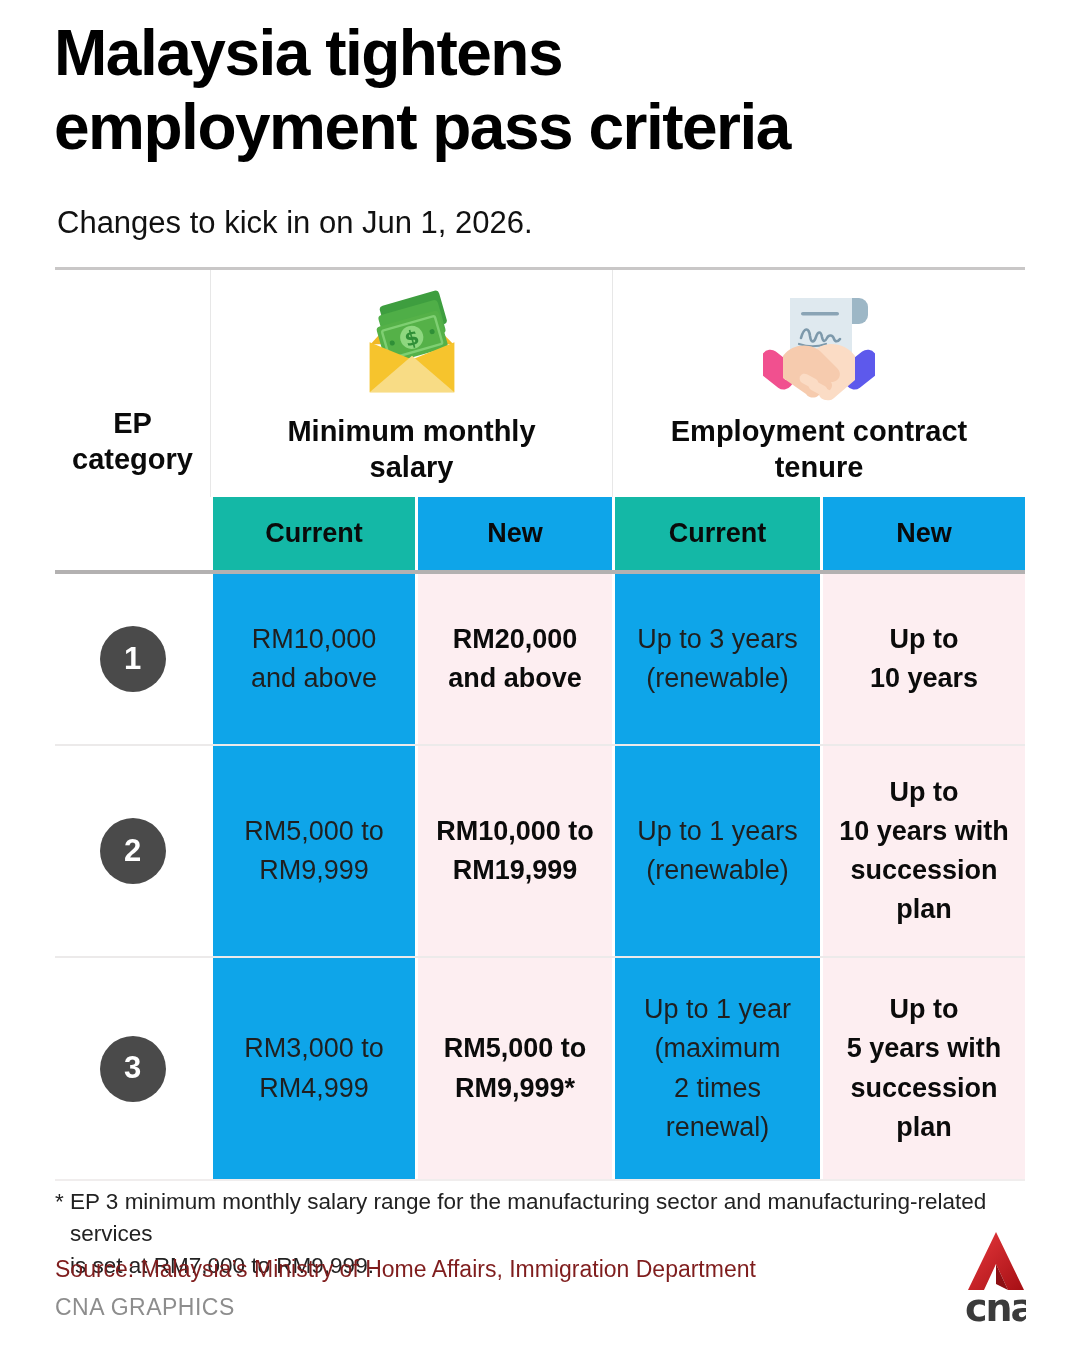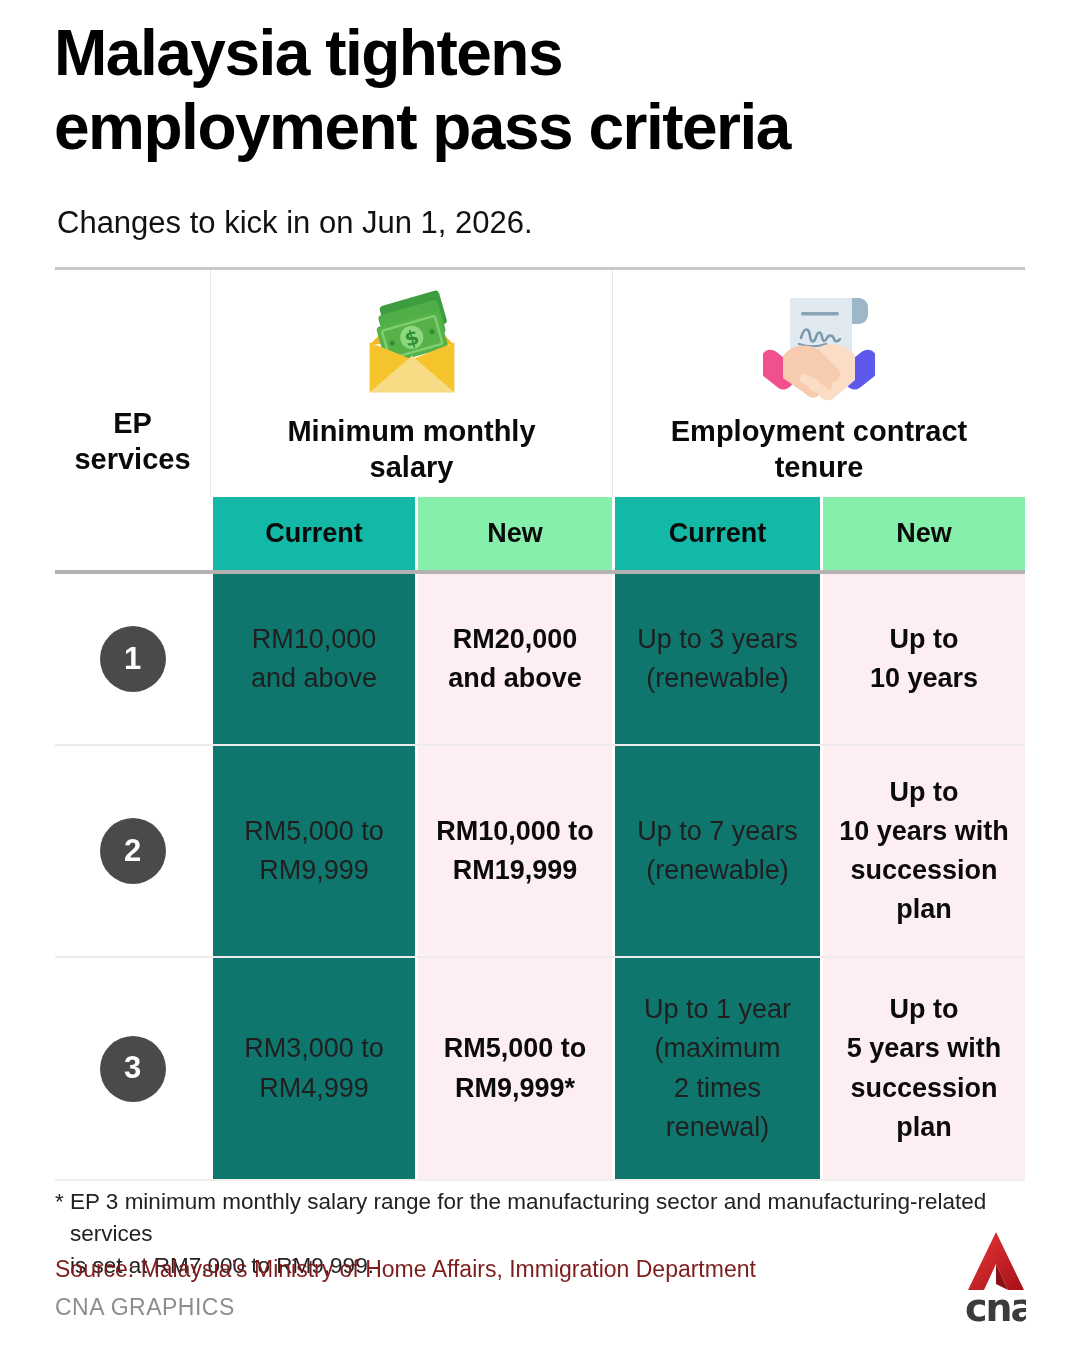--- a/index.html
+++ b/index.html
@@ -40,33 +40,33 @@
   .hdr-icon svg { display:block; margin:0 auto 8px auto; }
 
   .sub-row { display:flex; height:73px; background:#fff; }
   .sub-spacer { width:155px; }
   .sub-cell {
     box-sizing:border-box; border-left:3px solid #fff;
     display:flex; align-items:center; justify-content:center;
     font-size:27px; font-weight:700; color:#0a0a0a;
   }
   .sub-cell.cur { background:#14b8a6; }
-  .sub-cell.new { background:#86efac; }
+  .sub-cell.new { background:#0ea5e9; }
   .w2 { width:205px; } .w3 { width:197px; } .w4 { width:208px; } .w5 { width:205px; }
 
   .data-row { display:flex; background:#fff; }
   .data-row.r1 { height:170px; }
   .data-row.r2 { height:210px; border-top:2px solid #eceaea; }
   .data-row.r3 { height:221px; border-top:2px solid #eceaea; border-bottom:2px solid #f0eded; }
   .cell {
     box-sizing:border-box; display:flex; align-items:center; justify-content:center;
     text-align:center; font-size:27px; line-height:1.45; color:#1f1f1f;
   }
   .cell.ep  { width:155px; background:#fff; }
-  .cell.cur { background:#0f766e; border-left:3px solid #fff; }
+  .cell.cur { background:#0ea5e9; border-left:3px solid #fff; }
   .cell.new { background:#fdeef1; border-left:3px solid #fff; font-weight:700; color:#0b0b0b; }
 
   .circle {
     width:66px; height:66px; border-radius:50%; background:#4a4a4a;
     color:#fff; font-size:31px; font-weight:700;
     display:flex; align-items:center; justify-content:center;
   }
 
   
   .footnote {
@@ -86,21 +86,21 @@
   <div class="title pre">Malaysia tightens
 employment pass criteria</div>
   <div class="subtitle">Changes to kick in on Jun 1, 2026.</div>
 
   <div class="tablewrap">
     <div class="topline"></div>
 
     <div class="hdr-row">
       <div class="hdr-ep">
         <div class="hdr-label pre">EP
-services</div>
+category</div>
       </div>
 
       <div class="hdr-group salary">
         <span class="hdr-icon">
           <svg width="106" height="116" viewBox="0 0 110 112">
             <polygon points="12,52 32,30 44,52" fill="#f0b826"></polygon>
             <polygon points="98,52 78,32 66,52" fill="#f0b826"></polygon>
             <g transform="rotate(-16 58 42)">
               <rect x="30" y="4" width="64" height="36" rx="4" fill="#3e9e3f"></rect>
               <rect x="26" y="13" width="64" height="36" rx="4" fill="#4fae47"></rect>
@@ -174,21 +174,21 @@
     </div>
 
     <div class="data-row r2">
       <div class="cell ep">
         <div class="circle">2</div>
       </div>
       <div class="cell cur w2 pre">RM5,000 to
 RM9,999</div>
       <div class="cell new w3 pre">RM10,000 to
 RM19,999</div>
-      <div class="cell cur w4 pre">Up to 7 years
+      <div class="cell cur w4 pre">Up to 1 years
 (renewable)</div>
       <div class="cell new w5 pre">Up to
 10 years with
 succession
 plan</div>
     </div>
 
     <div class="data-row r3">
       <div class="cell ep">
         <div class="circle">3</div>

